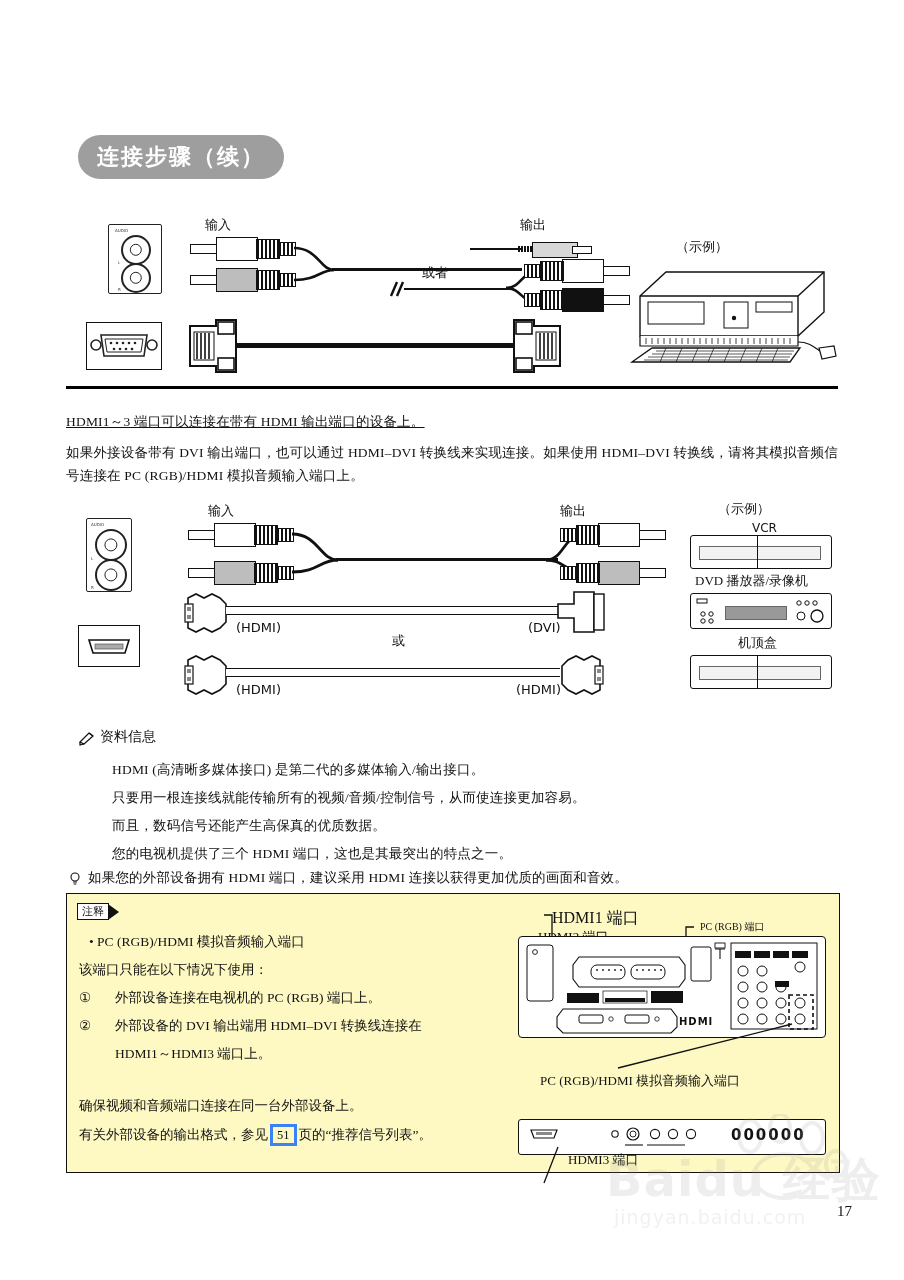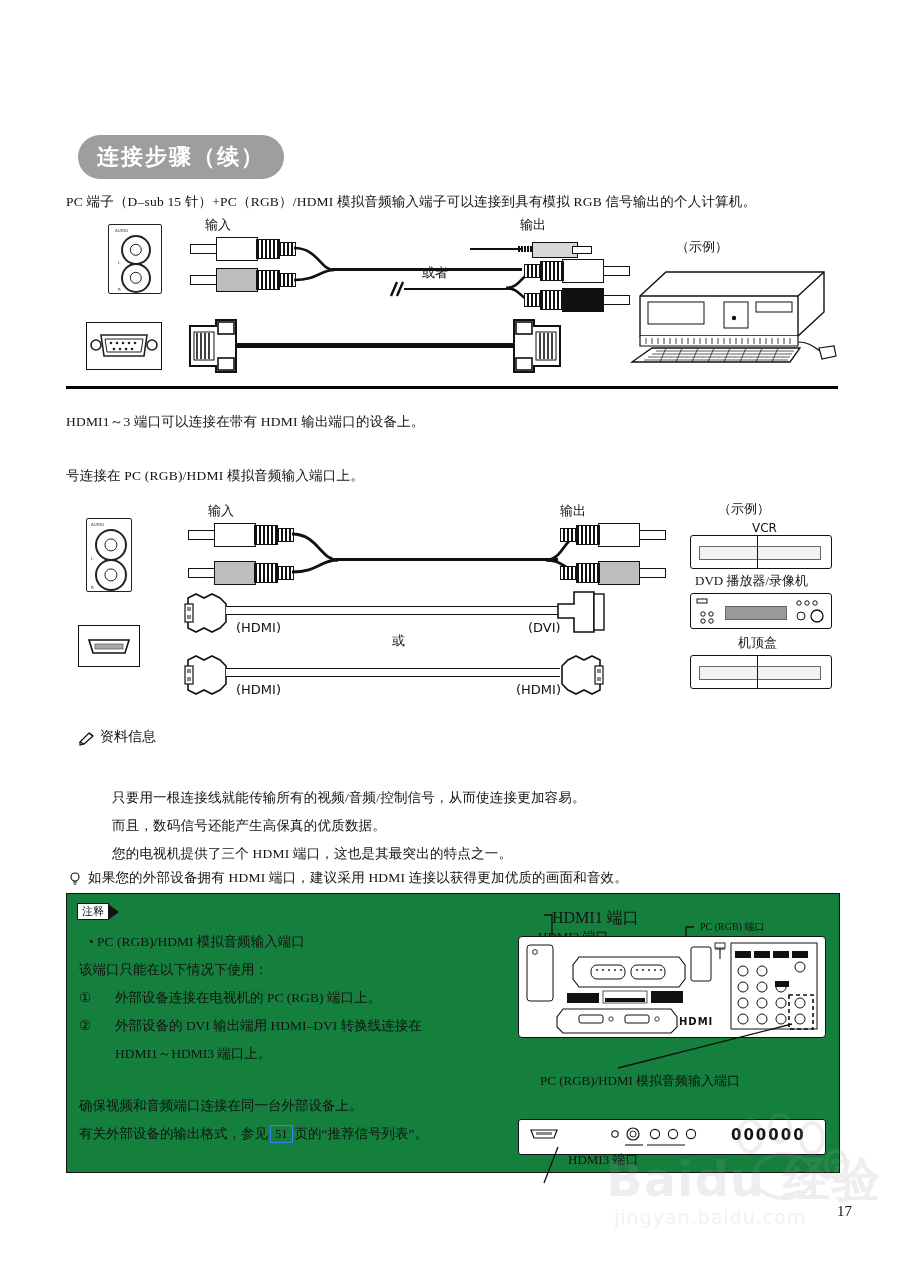--- a/index.html
+++ b/index.html
@@ -60,27 +60,27 @@
   .wire{position:absolute;background:#111;}
 
   
   .cable2{position:absolute;height:7px;border-top:1.6px solid #111;border-bottom:1.6px solid #111;background:#fff;}
 
   
   .device{position:absolute;border:1.6px solid #111;background:#fff;border-radius:3px;}
   .device .slot{position:absolute;border:1.2px solid #666;background:#f2f2f2;}
 
   
-  #note-box{position:absolute;left:66px;top:893px;width:772px;height:278px;border:1.6px solid #111;background:#15803d;}
+  #note-box{position:absolute;left:66px;top:893px;width:772px;height:278px;border:1.6px solid #111;background:#fef9c3;}
   .note-tag{position:absolute;left:10px;top:9px;height:17px;display:flex;align-items:center;}
   .note-tag .tagbox{border:1px solid #111;padding:0 4px;font-size:11px;line-height:15px;background:#fff;}
   .note-tag .arrow{width:0;height:0;border-top:8px solid transparent;border-bottom:8px solid transparent;border-left:11px solid #111;margin-left:-1px;}
 
   .notetext{position:absolute;font-size:13.5px;line-height:20px;}
-  .pagebox{display:inline-block;border:1px solid #3b82f6;padding:0 4px;margin:0 2px;font-size:12.5px;line-height:16px;}
+  .pagebox{display:inline-block;border:3px solid #3b82f6;padding:0 4px;margin:0 2px;font-size:12.5px;line-height:16px;}
 
   
   #tvpanel{position:absolute;left:518px;top:936px;width:306px;height:100px;border:1.4px solid #111;background:#fff;border-radius:4px;}
   #tvfront{position:absolute;left:518px;top:1119px;width:306px;height:34px;border:1.4px solid #111;background:#fff;border-radius:3px;}
 
   
   #watermark{position:absolute;left:600px;top:1110px;width:300px;height:140px;opacity:.16;
     font-family:"DejaVu Sans","Liberation Sans",sans-serif;pointer-events:none;}
   #wm-main{position:absolute;left:6px;top:38px;font-size:48px;font-weight:bold;color:#999;letter-spacing:1px;}
   #wm-sub{position:absolute;left:14px;top:96px;font-size:19px;color:#aaa;letter-spacing:1px;}
@@ -88,21 +88,20 @@
 
   #page-number{position:absolute;right:52px;top:1203px;font-size:15px;}
 </style>
 </head>
 <body>
 
 <div class="page">
 
   <div class="pill" id="subtitle-pill">连接步骤（续）</div>
 
-  <div class="ptext" style="left:66px;top:192px;width:790px;">PC 端子（D–sub 15 针）+PC（RGB）/HDMI 模拟音频输入端子可以连接到具有模拟 RGB 信号输出的个人计算机。</div>
 
   <div class="blk" id="diagram-pc" style="left:0;top:0;width:904px;height:390px;">
 
     <div class="lbl" style="left:205px;top:216px;">输入</div>
     <div class="lbl" style="left:520px;top:216px;">输出</div>
     <div class="lbl" style="left:676px;top:238px;">（示例）</div>
     <div class="lbl" style="left:422px;top:264px;">或者</div>
 
     <div class="jackpanel" style="left:108px;top:224px;width:52px;height:68px;">
       <div class="tinytxt" style="left:6px;top:3px;">AUDIO</div>
@@ -258,21 +257,22 @@
         <path d="M136 90 L130 104"></path>
           <path d="M152 90 L146 104"></path>
       </g>
       <path d="M172 84 C186 84 190 92 196 94" fill="none" stroke="#111" stroke-width="1.2"></path>
       <path d="M193 90 L208 88 L210 98 L196 101 Z" fill="#fff" stroke="#111" stroke-width="1.2"></path>
     </svg>
   </div>
 
   <div class="rule-thick" style="left:66px;top:386px;width:772px;height:3px;"></div>
 
-  <div class="ptext" style="left:66px;top:412px;width:790px;">HDMI1～3 端口可以连接在带有 HDMI 输出端口的设备上。</div>
+  <div class="ptext" style="left:66px;top:412px;width:790px;text-decoration:underline;">HDMI1～3 端口可以连接在带有 HDMI 输出端口的设备上。</div>
+  <div class="ptext" style="left:66px;top:443px;width:790px;">如果外接设备带有 DVI 输出端口，也可以通过 HDMI–DVI 转换线来实现连接。如果使用 HDMI–DVI 转换线，请将其模拟音频信</div>
   <div class="ptext" style="left:66px;top:466px;width:790px;">号连接在 PC (RGB)/HDMI 模拟音频输入端口上。</div>
 
   <div class="blk" id="diagram-hdmi" style="left:0;top:0;width:904px;height:712px;">
 
     <div class="lbl" style="left:208px;top:502px;">输入</div>
     <div class="lbl" style="left:560px;top:502px;">输出</div>
     <div class="lbl" style="left:718px;top:500px;">（示例）</div>
     <div class="lbl" style="left:392px;top:632px;">或</div>
 
     <div class="jackpanel" style="left:86px;top:518px;width:44px;height:72px;">
@@ -386,20 +386,21 @@
   </div>
 
   <div class="blk" id="info-section" style="left:0;top:0;width:904px;height:130px;">
     <svg style="position:absolute;left:78px;top:730px;" width="18" height="16">
       <path d="M2 12 L11 3 L15 6 L6 14 Z" fill="#fff" stroke="#111" stroke-width="1.2"></path>
       <path d="M11 3 L15 6" stroke="#111" stroke-width="1.2"></path>
       <path d="M2 12 L2 15 L6 14" fill="none" stroke="#111" stroke-width="1.2"></path>
     </svg>
     <div class="lbl" style="left:100px;top:728px;font-size:14px;">资料信息</div>
 
+    <div class="ptext" style="left:112px;top:760px;">HDMI (高清晰多媒体接口) 是第二代的多媒体输入/输出接口。</div>
     <div class="ptext" style="left:112px;top:788px;">只要用一根连接线就能传输所有的视频/音频/控制信号，从而使连接更加容易。</div>
     <div class="ptext" style="left:112px;top:816px;">而且，数码信号还能产生高保真的优质数据。</div>
     <div class="ptext" style="left:112px;top:844px;">您的电视机提供了三个 HDMI 端口，这也是其最突出的特点之一。</div>
 
     <svg style="position:absolute;left:68px;top:871px;" width="14" height="16">
       <circle cx="7" cy="6" r="4" fill="none" stroke="#111" stroke-width="1.1"></circle>
       <path d="M5 11 L9 11 M5.6 13 L8.4 13" stroke="#111" stroke-width="1.1"></path>
     </svg>
     <div class="ptext" style="left:88px;top:868px;">如果您的外部设备拥有 HDMI 端口，建议采用 HDMI 连接以获得更加优质的画面和音效。</div>
   </div>

